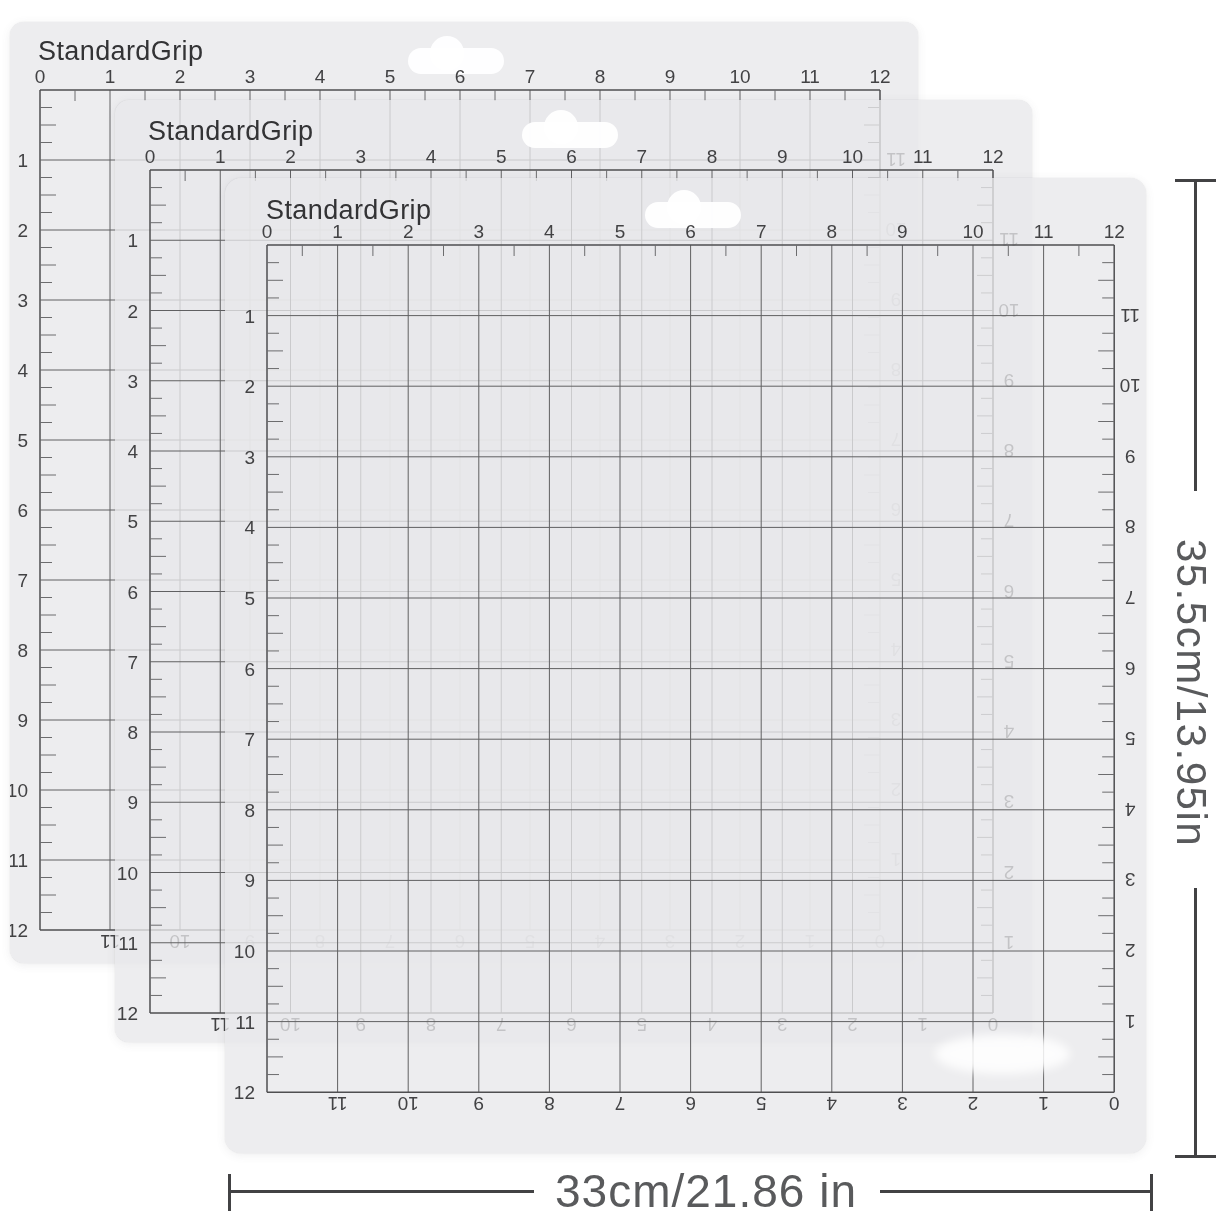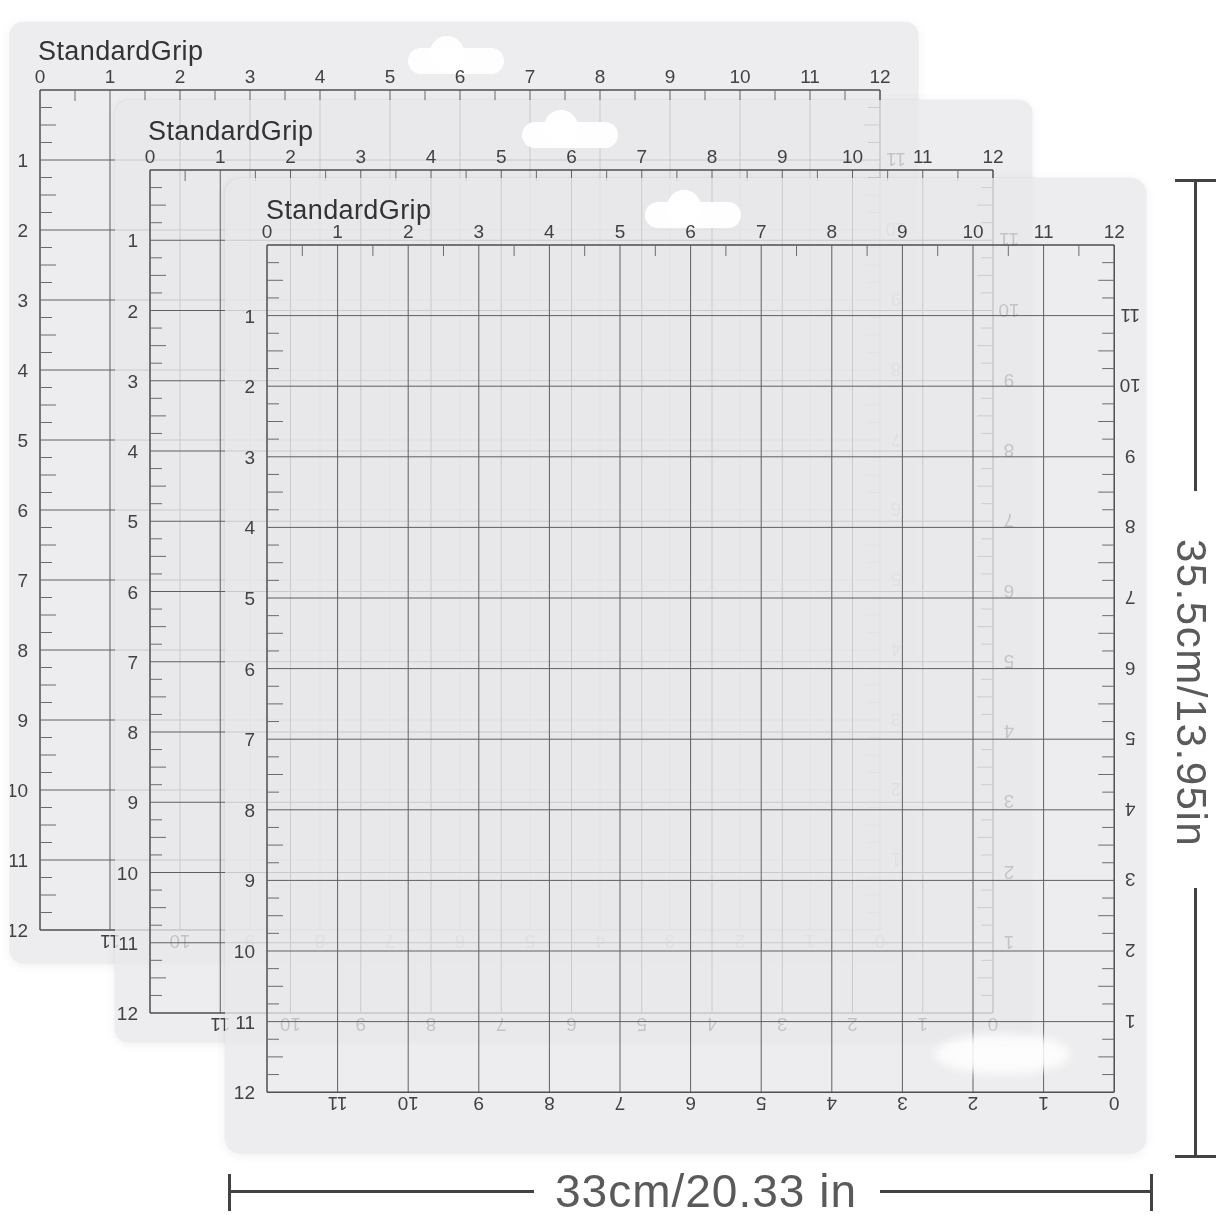--- a/index.html
+++ b/index.html
@@ -575,18 +575,18 @@
     <div class="dim-cap-h" style="left:1175px;top:179px;"></div>
     <div class="dim-seg-v" style="left:1194px;top:181px;height:310px;"></div>
     <div class="dim-label-v">35.5cm/13.95in</div>
     <div class="dim-seg-v" style="left:1194px;top:888px;height:269px;"></div>
     <div class="dim-cap-h" style="left:1175px;top:1155px;"></div>
   </div>
 
   <div>
     <div class="dim-cap-v" style="left:228px;top:1174px;"></div>
     <div class="dim-seg-h" style="left:230px;top:1190px;width:304px;"></div>
-    <div class="dim-label-h">33cm/20.33 in</div>
+    <div class="dim-label-h">33cm/21.86 in</div>
     <div class="dim-seg-h" style="left:880px;top:1190px;width:272px;"></div>
     <div class="dim-cap-v" style="left:1150px;top:1174px;"></div>
   </div>
 
 </div>
 
 </body></html>

